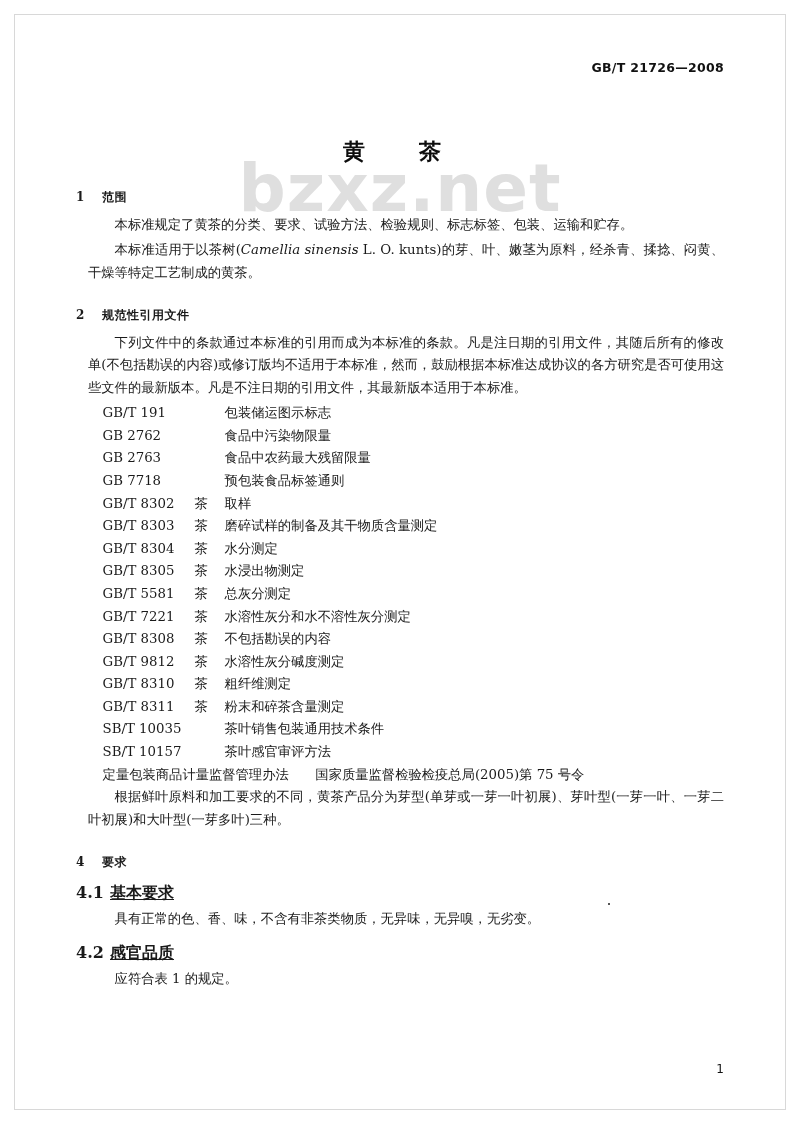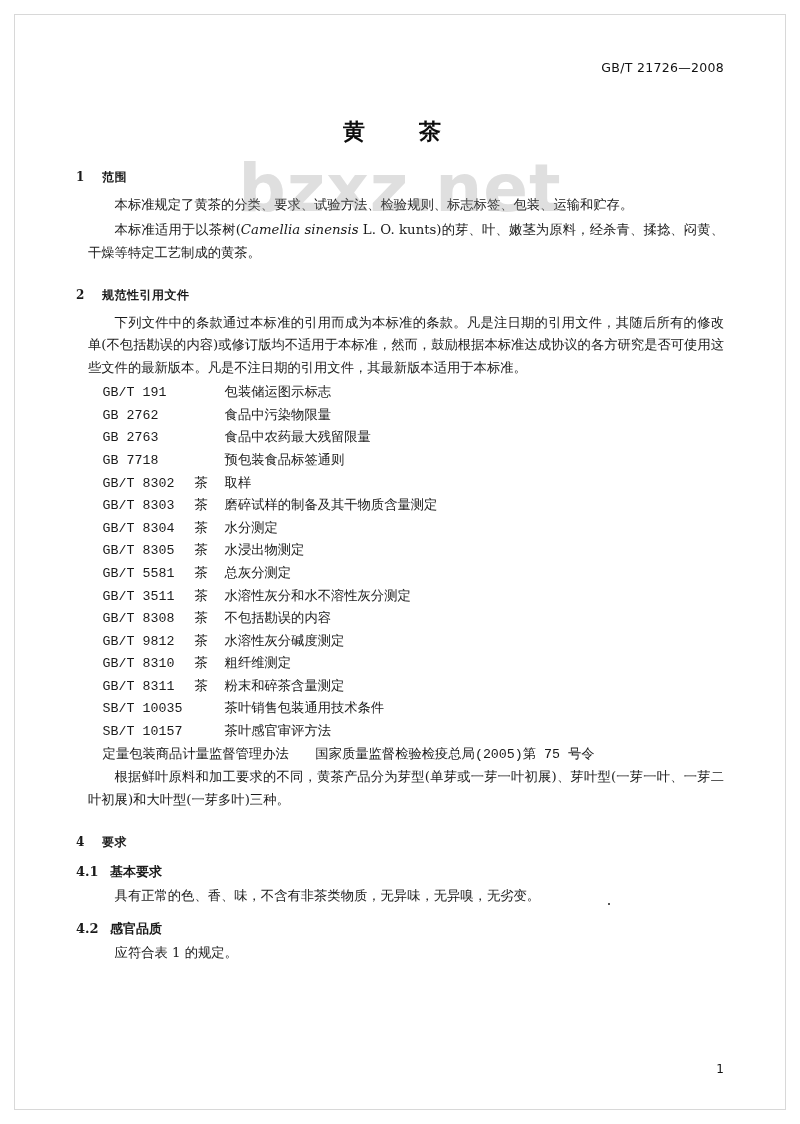--- a/index.html
+++ b/index.html
@@ -36,21 +36,22 @@
     left: 76px;
     top: 60px;
     width: 648px;
   }
   .std-no {
     text-align: right;
     font-family: "DejaVu Sans", "Liberation Sans", sans-serif;
     font-size: 12.5px;
     letter-spacing: 0.3px;
     color: #111;
-    margin-bottom: 42px;
+    margin-bottom: 62px;
+    font-weight: bold;
   }
   .doc-title {
     text-align: center;
     font-size: 22px;
     font-weight: bold;
     letter-spacing: 16px;
     margin: 0 0 20px 0;
     color: #0d0d0d;
     font-family: "DejaVu Serif", "Liberation Serif", serif;
   }
@@ -73,43 +74,43 @@
     font-size: 12px;
     font-weight: bold;
     margin: 22px 0 8px 0;
     letter-spacing: 0.5px;
   }
   .section-head .num {
     display: inline-block;
     min-width: 26px;
   }
   .sub-head {
-    font-size: 13px;
+    font-size: 16px;
     font-weight: bold;
     margin: 12px 0 4px 0;
+    text-decoration: underline;
   }
   .sub-head .num {
     display: inline-block;
     min-width: 34px;
   }
   p.body {
     font-size: 13.3px;
     line-height: 1.72;
     margin: 0 0 2px 12px;
     text-align: justify;
     text-justify: inter-ideograph;
   }
   p.indent {
     text-indent: 2em;
   }
   .ref-list {
     margin: 0 0 0 0;
     padding: 0;
     list-style: none;
-    font-family: Liberation Mono, monospace;
   }
   .ref-list li {
     font-size: 13.3px;
     line-height: 1.70;
     padding-left: 2em;
     white-space: nowrap;
   }
   .ref-code {
     display: inline-block;
     min-width: 92px;
@@ -164,21 +165,21 @@
     <ul class="ref-list">
       <li><span class="ref-code">GB/T 191</span><span class="ref-mid"></span><span>包装储运图示标志</span></li>
       <li><span class="ref-code">GB 2762</span><span class="ref-mid"></span><span>食品中污染物限量</span></li>
       <li><span class="ref-code">GB 2763</span><span class="ref-mid"></span><span>食品中农药最大残留限量</span></li>
       <li><span class="ref-code">GB 7718</span><span class="ref-mid"></span><span>预包装食品标签通则</span></li>
       <li><span class="ref-code">GB/T 8302</span><span class="ref-mid">茶</span><span>取样</span></li>
       <li><span class="ref-code">GB/T 8303</span><span class="ref-mid">茶</span><span>磨碎试样的制备及其干物质含量测定</span></li>
       <li><span class="ref-code">GB/T 8304</span><span class="ref-mid">茶</span><span>水分测定</span></li>
       <li><span class="ref-code">GB/T 8305</span><span class="ref-mid">茶</span><span>水浸出物测定</span></li>
       <li><span class="ref-code">GB/T 5581</span><span class="ref-mid">茶</span><span>总灰分测定</span></li>
-      <li><span class="ref-code">GB/T 3511</span><span class="ref-mid">茶</span><span>水溶性灰分和水不溶性灰分测定</span></li>
+      <li><span class="ref-code">GB/T 7221</span><span class="ref-mid">茶</span><span>水溶性灰分和水不溶性灰分测定</span></li>
       <li><span class="ref-code">GB/T 8308</span><span class="ref-mid">茶</span><span>不包括勘误的内容</span></li>
       <li><span class="ref-code">GB/T 9812</span><span class="ref-mid">茶</span><span>水溶性灰分碱度测定</span></li>
       <li><span class="ref-code">GB/T 8310</span><span class="ref-mid">茶</span><span>粗纤维测定</span></li>
       <li><span class="ref-code">GB/T 8311</span><span class="ref-mid">茶</span><span>粉末和碎茶含量测定</span></li>
       <li><span class="ref-code">SB/T 10035</span><span class="ref-mid"></span><span>茶叶销售包装通用技术条件</span></li>
       <li><span class="ref-code">SB/T 10157</span><span class="ref-mid"></span><span>茶叶感官审评方法</span></li>
       <li><span>定量包装商品计量监督管理办法</span>　　<span>国家质量监督检验检疫总局(2005)第 75 号令</span></li>
     </ul>
 
     <p class="body indent">根据鲜叶原料和加工要求的不同，黄茶产品分为芽型(单芽或一芽一叶初展)、芽叶型(一芽一叶、一芽二叶初展)和大叶型(一芽多叶)三种。</p>

